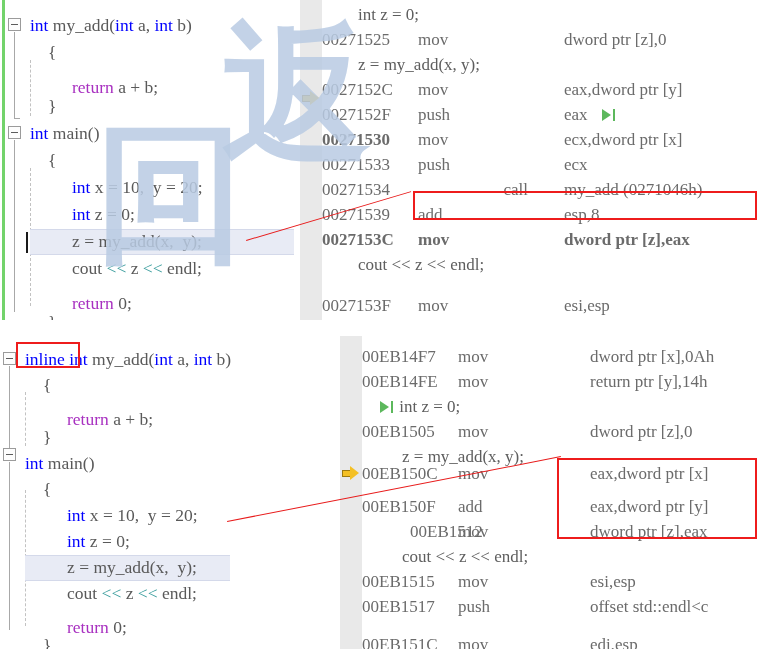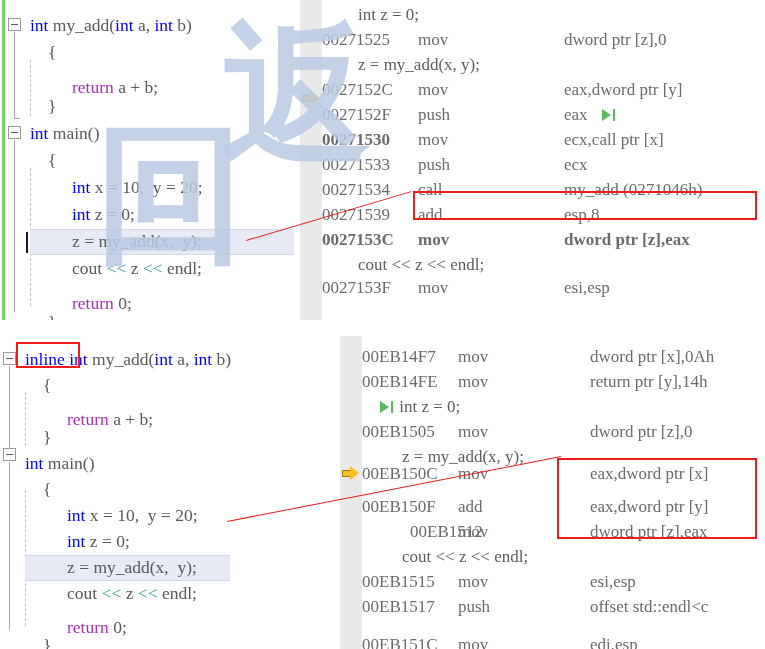--- a/index.html
+++ b/index.html
@@ -147,27 +147,27 @@
       </div>
     </div>
 
     <div class="disasm" id="dis-top">
       <div id="top-dis-lines">
           <div class="dline" style="top: 2px; padding-left: 36px;"><span class="srcline">int z = 0;</span></div>
           <div class="dline" style="top: 27px;"><span class="addr" style="display: inline-block; width: 96px;">00271525</span><span class="mnem" style="display: inline-block; width: 110px;">mov</span><span class="ops">dword ptr [z],0</span></div>
           <div class="dline" style="top: 52px; padding-left: 36px;"><span class="srcline">z = my_add(x, y);</span></div>
           <div class="dline" style="top: 77px;"><span class="addr" style="display: inline-block; width: 96px;">0027152C</span><span class="mnem" style="display: inline-block; width: 110px;">mov</span><span class="ops">eax,dword ptr [y]</span></div>
           <div class="dline" style="top: 102px;"><span class="addr" style="display: inline-block; width: 96px;">0027152F</span><span class="mnem" style="display: inline-block; width: 110px;">push</span><span class="ops">eax</span><span class="greenrun" style="margin-left: 14px;"><span class="tri"></span><span class="bar"></span></span></div>
-          <div class="dline" style="top: 127px;"><span class="addr" style="display: inline-block; width: 96px; font-weight: bold;">00271530</span><span class="mnem" style="display: inline-block; width: 110px;">mov</span><span class="ops">ecx,call ptr [x]</span></div>
+          <div class="dline" style="top: 127px;"><span class="addr" style="display: inline-block; width: 96px; font-weight: bold;">00271530</span><span class="mnem" style="display: inline-block; width: 110px;">mov</span><span class="ops">ecx,dword ptr [x]</span></div>
           <div class="dline" style="top: 152px;"><span class="addr" style="display: inline-block; width: 96px;">00271533</span><span class="mnem" style="display: inline-block; width: 110px;">push</span><span class="ops">ecx</span></div>
-          <div class="dline" style="top: 177px;"><span class="addr" style="display: inline-block; width: 96px;">00271534</span><span class="mnem" style="display: inline-block; width: 110px;">call</span><span class="ops">my_add (0271046h)</span></div>
+          <div class="dline" style="top: 177px;"><span class="addr" style="display: inline-block; width: 96px;">00271534</span><span class="mnem" style="display: inline-block; width: 110px; text-align: right;">call</span><span class="ops">my_add (0271046h)</span></div>
           <div class="dline" style="top: 202px;"><span class="addr" style="display: inline-block; width: 96px;">00271539</span><span class="mnem" style="display: inline-block; width: 110px;">add</span><span class="ops">esp,8</span></div>
           <div class="dline" style="top: 227px; font-weight: bold;"><span class="addr" style="display: inline-block; width: 96px;">0027153C</span><span class="mnem" style="display: inline-block; width: 110px;">mov</span><span class="ops">dword ptr [z],eax</span></div>
           <div class="dline" style="top: 252px; padding-left: 36px;"><span class="srcline">cout &lt;&lt; z &lt;&lt; endl;</span></div>
-          <div class="dline" style="top: 275px;"><span class="addr" style="display: inline-block; width: 96px;">0027153F</span><span class="mnem" style="display: inline-block; width: 110px;">mov</span><span class="ops">esi,esp</span></div>
+          <div class="dline" style="top: 293px;"><span class="addr" style="display: inline-block; width: 96px;">0027153F</span><span class="mnem" style="display: inline-block; width: 110px;">mov</span><span class="ops">esi,esp</span></div>
         </div>
     </div>
 
     <div class="wm-cjk" style="left:222px; top:18px; font-size:150px; line-height:150px;">返</div>
     <div class="wm-cjk" style="left:95px; top:118px; font-size:150px; line-height:150px;">回</div>
 
     <div class="redbox" id="top-callbox" style="left:413px; top:191px; width:344px; height:29px;"></div>
 
     <div class="redline" id="top-leader" style="left:246px; top:240px; width:172px; transform:rotate(-16.5deg);"></div>
   </div>

